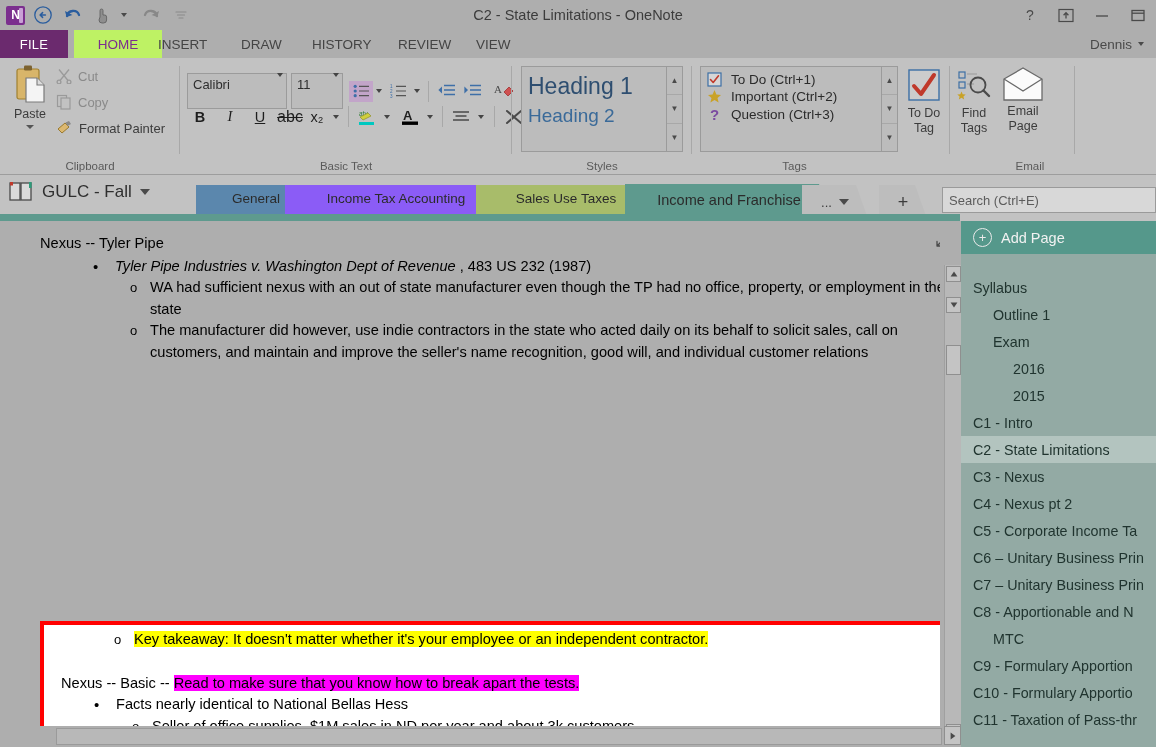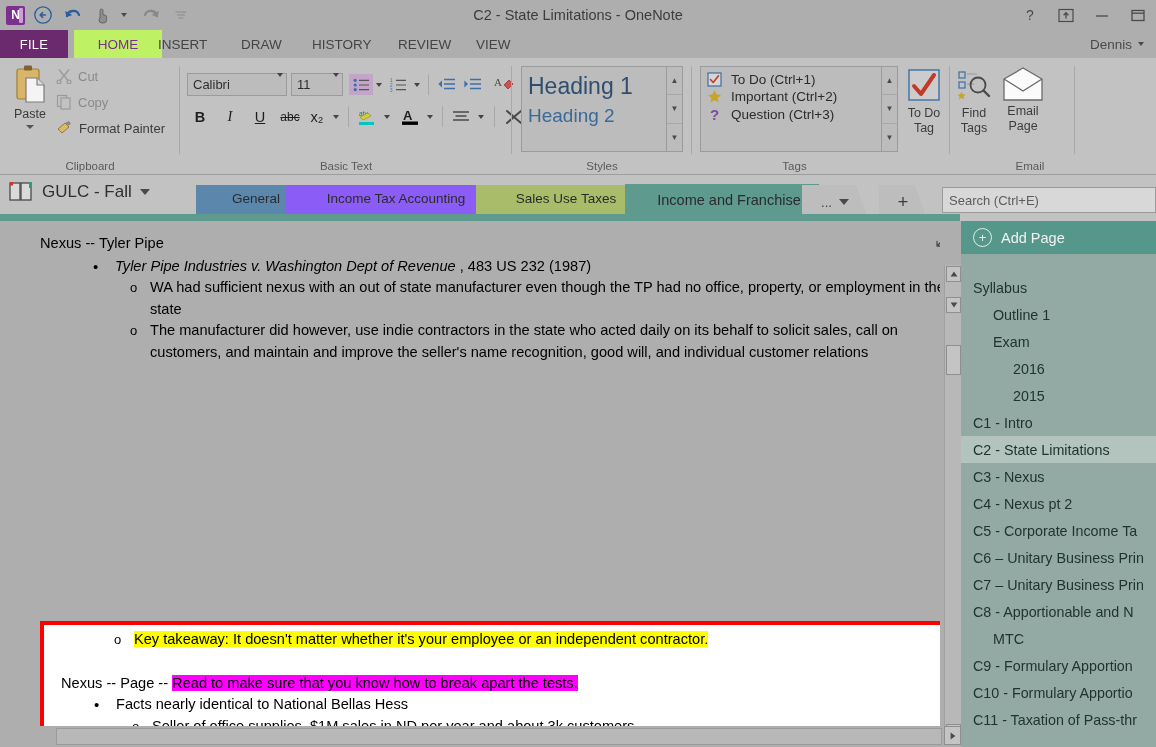--- a/index.html
+++ b/index.html
@@ -50,21 +50,21 @@
      align-items:center;cursor:pointer;}
   .paste-ico{width:36px;height:42px;position:relative;}
   .paste-label{font-size:12.5px;color:#3c3c3c;margin-top:1px;}
   .paste-caret{width:0;height:0;border-left:4px solid transparent;border-right:4px solid transparent;
      border-top:4.5px solid #555;margin-top:4px;}
   .cb-item{position:absolute;display:flex;align-items:center;gap:6px;font-size:13px;color:#8a8a8a;cursor:pointer;}
 
   
   .bt-row{position:absolute;display:flex;align-items:center;}
   .combo{border:1px solid #9b9b9b;background:#bcbcbc;height:21px;display:flex;align-items:center;
-     padding:0 3px 0 5px;font-size:13px;color:#2e2e2e;cursor:pointer;}
+     padding:0 3px 13px 5px;font-size:13px;color:#2e2e2e;cursor:pointer;}
   .combo .cb-caret{margin-left:auto;padding-left:8px;}
   .ico-btn{width:22px;height:21px;display:flex;align-items:center;justify-content:center;cursor:pointer;}
   .ico-btn.wide{width:26px;}
   .ico-btn.sel{background:#c2a5c9;}
   .mini-caret{width:0;height:0;border-left:3.5px solid transparent;border-right:3.5px solid transparent;
      border-top:4px solid #444;cursor:pointer;}
   .bt-char{font-size:14.5px;color:#1e1e1e;}
 
   
   .gallery{position:absolute;border:1px solid #9b9b9b;background:#bcbcbc;}
@@ -316,21 +316,21 @@
         <div class="ico-btn">
             <span class="bt-char" style="font-weight:bold;">B</span>
           </div>
         <div class="ico-btn" style="margin-left:8px;">
             <span class="bt-char" style="font-style:italic;font-family:'Liberation Serif',serif;">I</span>
           </div>
         <div class="ico-btn" style="margin-left:8px;">
             <span class="bt-char" style="text-decoration:underline;">U</span>
           </div>
         <div class="ico-btn wide" style="margin-left:6px;">
-            <span class="bt-char" style="font-size:12px;text-decoration:line-through;">abc</span>
+            <span class="bt-char" style="font-size:16px;text-decoration:line-through;">abc</span>
           </div>
         <div class="ico-btn" style="margin-left:3px;">
             <span class="bt-char">x₂</span>
           </div>
         <span class="mini-caret" style="margin:0 9px 0 5px;"></span>
         <div class="ico-btn wide" style="border-left:1px solid #a8a8a8;padding-left:5px;">
           <svg width="20" height="18" viewBox="0 0 20 18">
               <text x="2" y="8" font-size="6.5" fill="#2e7d32" font-family="Liberation Sans">aty</text>
               <path d="M3 9 l8-4 3 3 -8 4 z" fill="#cfcf3a" stroke="#8f8f2a" stroke-width=".7"></path>
               <rect x="2" y="14" width="15" height="3" fill="#00c8c0"></rect>
@@ -505,21 +505,21 @@
           <div class="note-text" style="left:0;top:4px;width:905px;">
 
             <div class="li b2" style="padding-left:70px;">
               <div class="bul bul2">o</div>
               <div class="bd"><span class="hl-y">Key takeaway: It doesn't matter whether it's your employee or an independent contractor.</span></div>
             </div>
 
             <div style="height:22px;"></div>
 
             <div class="li" style="padding-left:17px;">
-              <div class="bd"><span class="bo">Nexus -- Page -- </span><span class="bo hl-m">Read to make sure that you know how to break apart the tests.</span></div>
+              <div class="bd"><span class="bo">Nexus -- Basic -- </span><span class="bo hl-m">Read to make sure that you know how to break apart the tests.</span></div>
             </div>
 
             <div class="li" style="padding-left:50px;">
               <div class="bul bul1">•</div>
               <div class="bd"><span>Facts nearly identical to National Bellas Hess</span></div>
             </div>
 
             <div class="li" style="padding-left:88px;">
               <div class="bul bul2">o</div>
               <div class="bd">Seller of office supplies, $1M sales in ND per year and about 3k customers</div>

